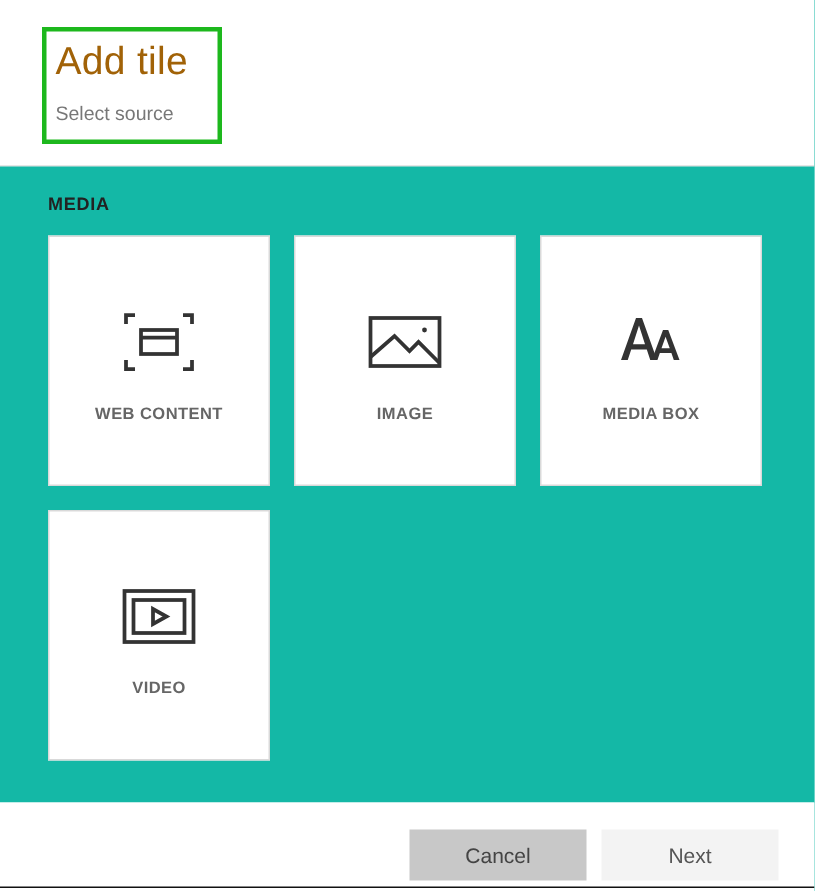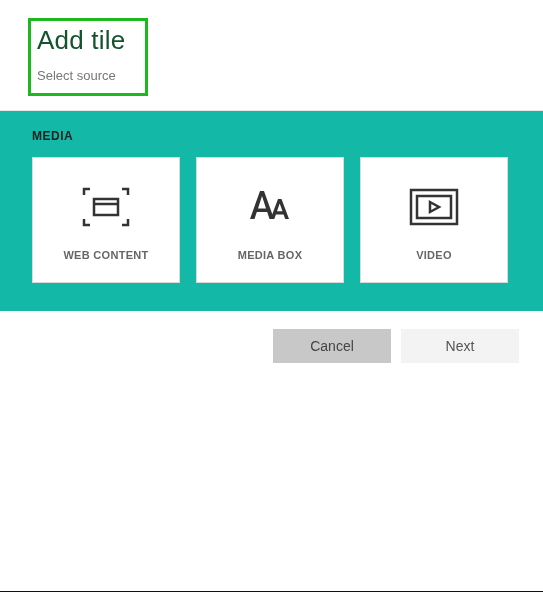--- a/index.html
+++ b/index.html
@@ -17,21 +17,21 @@
     }
     .header-box {
       border: 3px solid #1db81d;
       display: inline-block;
       padding: 4px 14px 10px 6px;
       min-width: 120px;
     }
     .title {
       font-size: 26px;
       font-weight: 300;
-      color: #14532d;
+      color: #a16207;
       letter-spacing: 0.2px;
     }
     .subtitle {
       font-size: 13px;
       color: #777;
       margin-top: 12px;
     }
     .content {
       background: #14b8a6;
       padding: 18px 28px 28px 32px;
@@ -44,21 +44,21 @@
       color: #222;
       margin-bottom: 14px;
     }
     .tile-grid {
       display: flex;
       flex-wrap: wrap;
       gap: 16px;
     }
     .tile {
       width: 148px;
-      height: 126px;
+      height: 167px;
       background: #ffffff;
       border: 1px solid #d9d9d9;
       display: flex;
       flex-direction: column;
       align-items: center;
       justify-content: center;
       cursor: pointer;
     }
     .tile-icon {
       height: 56px;
@@ -133,20 +133,32 @@
             <polyline points="12,42 6,42 6,36"></polyline>
 
             <rect x="16" y="16" width="24" height="16"></rect>
             <line x1="16" y1="21" x2="40" y2="21"></line>
           </g>
         </svg>
       </div>
       <div class="tile-label">WEB CONTENT</div>
     </div>
 
+    <div class="tile">
+      <div class="tile-icon">
+        <svg width="54" height="40" viewBox="0 0 54 40">
+          <g stroke="#333" stroke-width="2.5" fill="none">
+            <rect x="4" y="4" width="46" height="32"></rect>
+            <polyline points="4,30 20,16 30,26 36,20 50,34"></polyline>
+            <circle cx="40" cy="12" r="1.6" fill="#333" stroke="none"></circle>
+          </g>
+        </svg>
+      </div>
+      <div class="tile-label">IMAGE</div>
+    </div>
 
     <div class="tile">
       <div class="tile-icon">
         <svg width="56" height="44" viewBox="0 0 56 44">
           <g fill="#333">
 
             <path d="M 18 6 L 22 6 L 32 34 L 27.5 34 L 25.2 27 L 14.8 27 L 12.5 34 L 8 34 Z M 20 11 L 16 23.5 L 24 23.5 Z"></path>
 
             <path d="M 36 14 L 39.5 14 L 47 34 L 43.2 34 L 41.6 29.4 L 33.9 29.4 L 32.3 34 L 28.5 34 Z M 37.7 18.5 L 35 26.2 L 40.5 26.2 Z"></path>
           </g>

